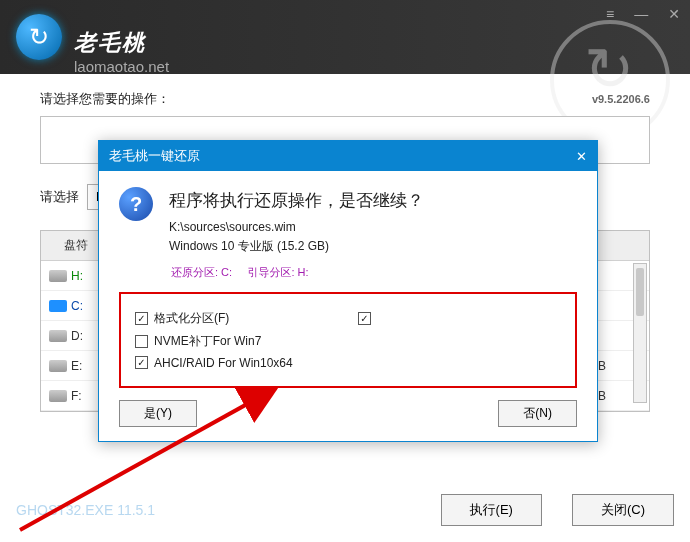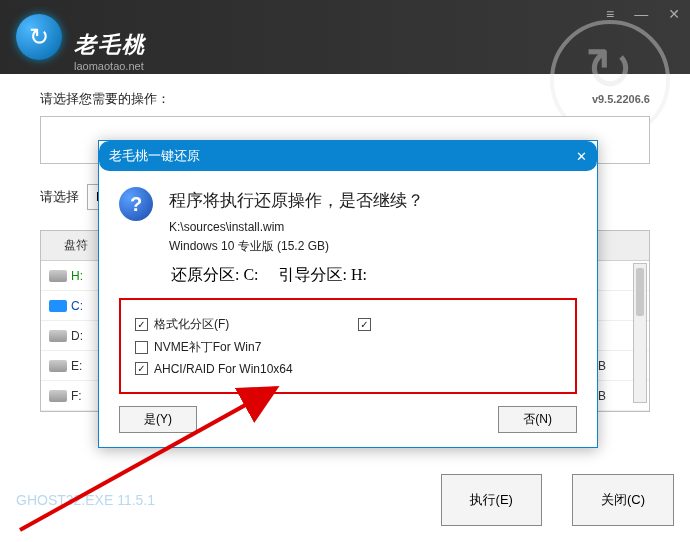--- a/index.html
+++ b/index.html
@@ -1,21 +1,21 @@
 <!DOCTYPE html>
 <html><head>
 <meta charset="utf-8">
 <style>
   * { box-sizing: border-box; margin: 0; padding: 0; }
   body { font-family: "Microsoft YaHei", sans-serif; font-size: 12px; background: #fff; width: 690px; height: 542px; position: relative; overflow: hidden; }
   .titlebar { height: 74px; background: linear-gradient(to right, #2a2a2a, #3a3a3a); display: flex; align-items: center; padding: 0 16px; position: relative; }
   .logo { width: 46px; height: 46px; border-radius: 50%; background: radial-gradient(circle at 30% 30%, #4db8ff, #0066aa); display: flex; align-items: center; justify-content: center; color: #fff; font-size: 24px; box-shadow: 0 0 8px rgba(0,180,255,0.6); }
   .brand { margin-left: 12px; }
   .brand-cn { color: #fff; font-size: 22px; font-weight: bold; font-style: italic; letter-spacing: 2px; margin-top: 28px; }
-  .brand-en { color: #aaa; font-size: 11px; }
+  .brand-en { color: #aaa; font-size: 15px; }
   .win-controls { position: absolute; top: 6px; right: 10px; display: flex; gap: 20px; color: #aaa; font-size: 14px; }
   .win-controls span { cursor: pointer; }
   .bg-watermark { position: absolute; right: 20px; top: 20px; width: 120px; height: 120px; border: 4px solid #e8e8e8; border-radius: 50%; opacity: 0.4; }
   .bg-watermark::after { content: "↻"; position: absolute; font-size: 60px; color: #e0e0e0; left: 30px; top: 10px; }
   .content { padding: 16px 40px; position: relative; }
   .row1 { display: flex; align-items: center; justify-content: space-between; margin-bottom: 8px; }
   .label { font-size: 13px; color: #222; }
   .version { font-size: 11px; color: #666; font-weight: bold; }
   .empty-box { border: 1px solid #c0c0c0; height: 48px; background: #fff; }
   .row2 { margin-top: 20px; display: flex; align-items: center; gap: 8px; }
@@ -29,30 +29,30 @@
   .drive-cell { display: flex; align-items: center; gap: 4px; justify-content: flex-start; padding-left: 8px !important; }
   .drv-icon { width: 18px; height: 12px; background: linear-gradient(#ccc,#999); border-radius: 2px; display: inline-block; }
   .drv-icon.win { background: #1e90ff; }
   .green { color: #0a8a0a; }
   .blue { color: #0a4aaa; }
   .scrollbar { position: absolute; right: 2px; top: 32px; width: 14px; height: 140px; background: #f0f0f0; border: 1px solid #c0c0c0; }
   .scrollbar::after { content: ""; position: absolute; top: 4px; left: 2px; width: 8px; height: 48px; background: #c8c8c8; border-radius: 2px; }
   .footer { position: absolute; bottom: 16px; left: 16px; right: 16px; display: flex; align-items: center; justify-content: space-between; }
   .ghost-txt { color: #b8d8f0; font-size: 14px; }
   .foot-btns { display: flex; gap: 30px; }
-  .btn { border: 1px solid #888; background: #f4f4f4; padding: 16px 28px; font-size: 13px; cursor: pointer; }
+  .btn { border: 1px solid #888; background: #f4f4f4; padding: 6px 28px; font-size: 13px; cursor: pointer; }
   
   .dialog { position: absolute; left: 98px; top: 140px; width: 500px; background: #fff; border: 1px solid #0a84d0; box-shadow: 0 2px 14px rgba(0,0,0,0.3); z-index: 10; }
-  .dlg-title { background: #0a84d0; color: #fff; font-size: 13px; padding: 6px 10px; display: flex; justify-content: space-between; align-items: center; border-radius: 10px; }
+  .dlg-title { background: #0a84d0; color: #fff; font-size: 13px; padding: 6px 10px; display: flex; justify-content: space-between; align-items: center; }
   .dlg-body { padding: 16px 20px 14px 20px; position: relative; }
   .dlg-row { display: flex; align-items: flex-start; gap: 16px; margin-bottom: 10px; }
   .q-icon { width: 34px; height: 34px; border-radius: 50%; background: radial-gradient(circle at 30% 30%, #5aa0ff, #1a4aaa); color: #fff; font-size: 20px; font-weight: bold; display: flex; align-items: center; justify-content: center; flex-shrink: 0; }
   .dlg-txt { font-size: 17px; color: #222; line-height: 1.7; }
   .dlg-sub { font-size: 12px; color: #222; margin-top: 4px; }
-  .part-info { font-size: 16px; color: #000000; margin: 8px 0 12px 52px; font-family: Liberation Serif, serif; }
+  .part-info { font-size: 11px; color: #a21caf; margin: 8px 0 12px 52px; }
   .opts { border: 2px solid #d00; padding: 10px 14px; margin: 0 0 12px 0; }
   .opts-row { display: flex; gap: 20px; margin: 6px 0; }
   .chk { display: flex; align-items: center; gap: 6px; font-size: 12px; color: #222; flex: 1; }
   .chk-box { width: 13px; height: 13px; border: 1px solid #555; display: inline-flex; align-items: center; justify-content: center; font-size: 10px; color: #222; background: #fff; }
   .dlg-btns { display: flex; justify-content: space-between; gap: 24px; margin-top: 4px; }
   .dlg-btn { border: 1px solid #888; background: #f4f4f4; padding: 4px 24px; font-size: 12px; cursor: pointer; }
   .arrow-overlay { position: absolute; pointer-events: none; z-index: 20; left: 0; top: 0; }
 </style>
 </head>
 <body>
@@ -167,21 +167,21 @@
 <div class="dialog">
   <div class="dlg-title">
     <span>老毛桃一键还原</span>
     <span>✕</span>
   </div>
   <div class="dlg-body">
     <div class="dlg-row">
       <div class="q-icon">?</div>
       <div>
         <div class="dlg-txt">程序将执行还原操作，是否继续？</div>
-        <div class="dlg-sub">K:\sources\install.wim</div>
+        <div class="dlg-sub">K:\sources\sources.wim</div>
         <div class="dlg-sub">Windows 10 专业版 (15.2 GB)</div>
       </div>
     </div>
     <div class="part-info">
       <span>还原分区: C:</span>&nbsp;&nbsp;&nbsp;&nbsp;
       <span>引导分区: H:</span>
     </div>
     <div class="opts">
       <div class="opts-row">
         <label class="chk">

